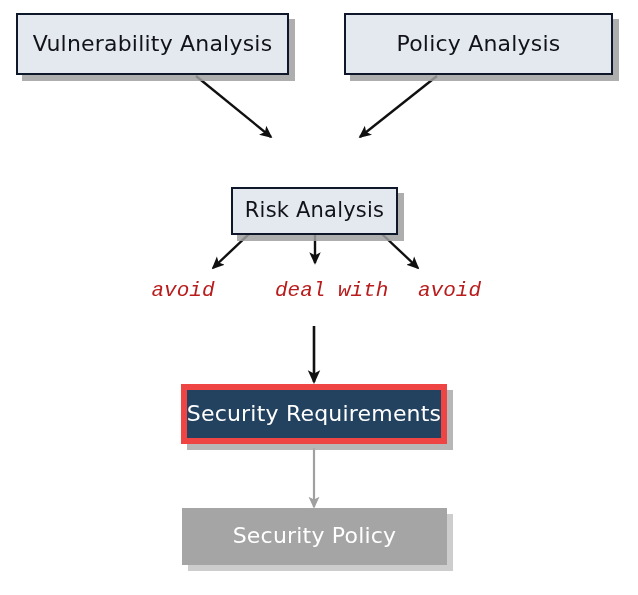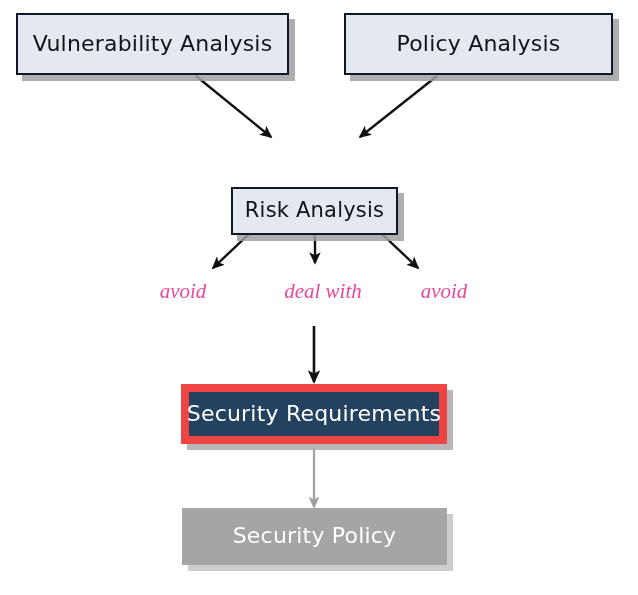--- a/index.html
+++ b/index.html
@@ -30,41 +30,41 @@
     white-space: nowrap;
   }
   .node-light {
     background: #e4e9f0;
     border: 2px solid #0f172a;
     color: #12131a;
     box-shadow: 6px 6px 0 0 rgba(160,160,160,0.85);
   }
   .node-navy {
     background: #23425f;
-    border: 8px solid #ef4444;
+    border: 6px solid #ef4444;
     color: #ffffff;
     box-shadow: 6px 6px 0 0 rgba(170,170,170,0.85);
   }
   .node-gray {
     background: #a5a5a5;
     border: none;
     color: #ffffff;
     box-shadow: 6px 6px 0 0 rgba(200,200,200,0.9);
   }
   .node-label {
     display: block;
     letter-spacing: 0.2px;
   }
   
   .edge-label {
     position: absolute;
-    font-family: Liberation Serif, serif;
+    font-family: Liberation Mono, monospace;
     font-style: italic;
     font-size: 21px;
-    color: #ec4899;
+    color: #b91c1c;
     white-space: nowrap;
     text-align: center;
   }
   
   #edges {
     position: absolute;
     left: 0;
     top: 0;
     width: 638px;
     height: 595px;

